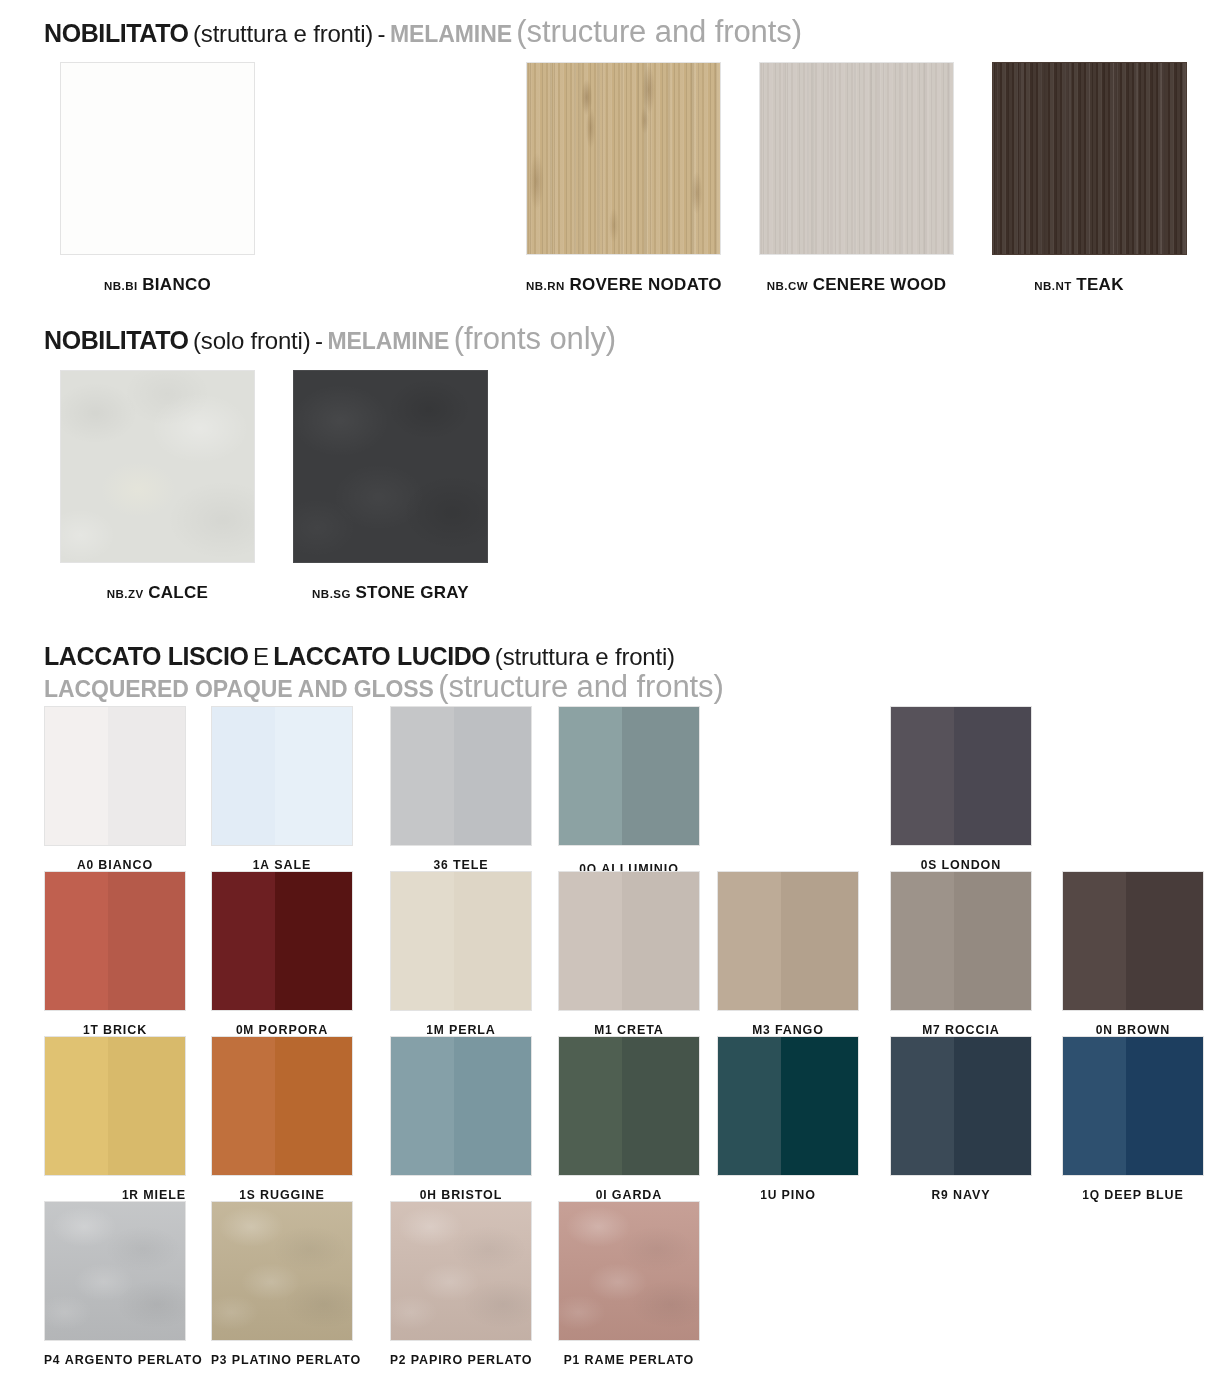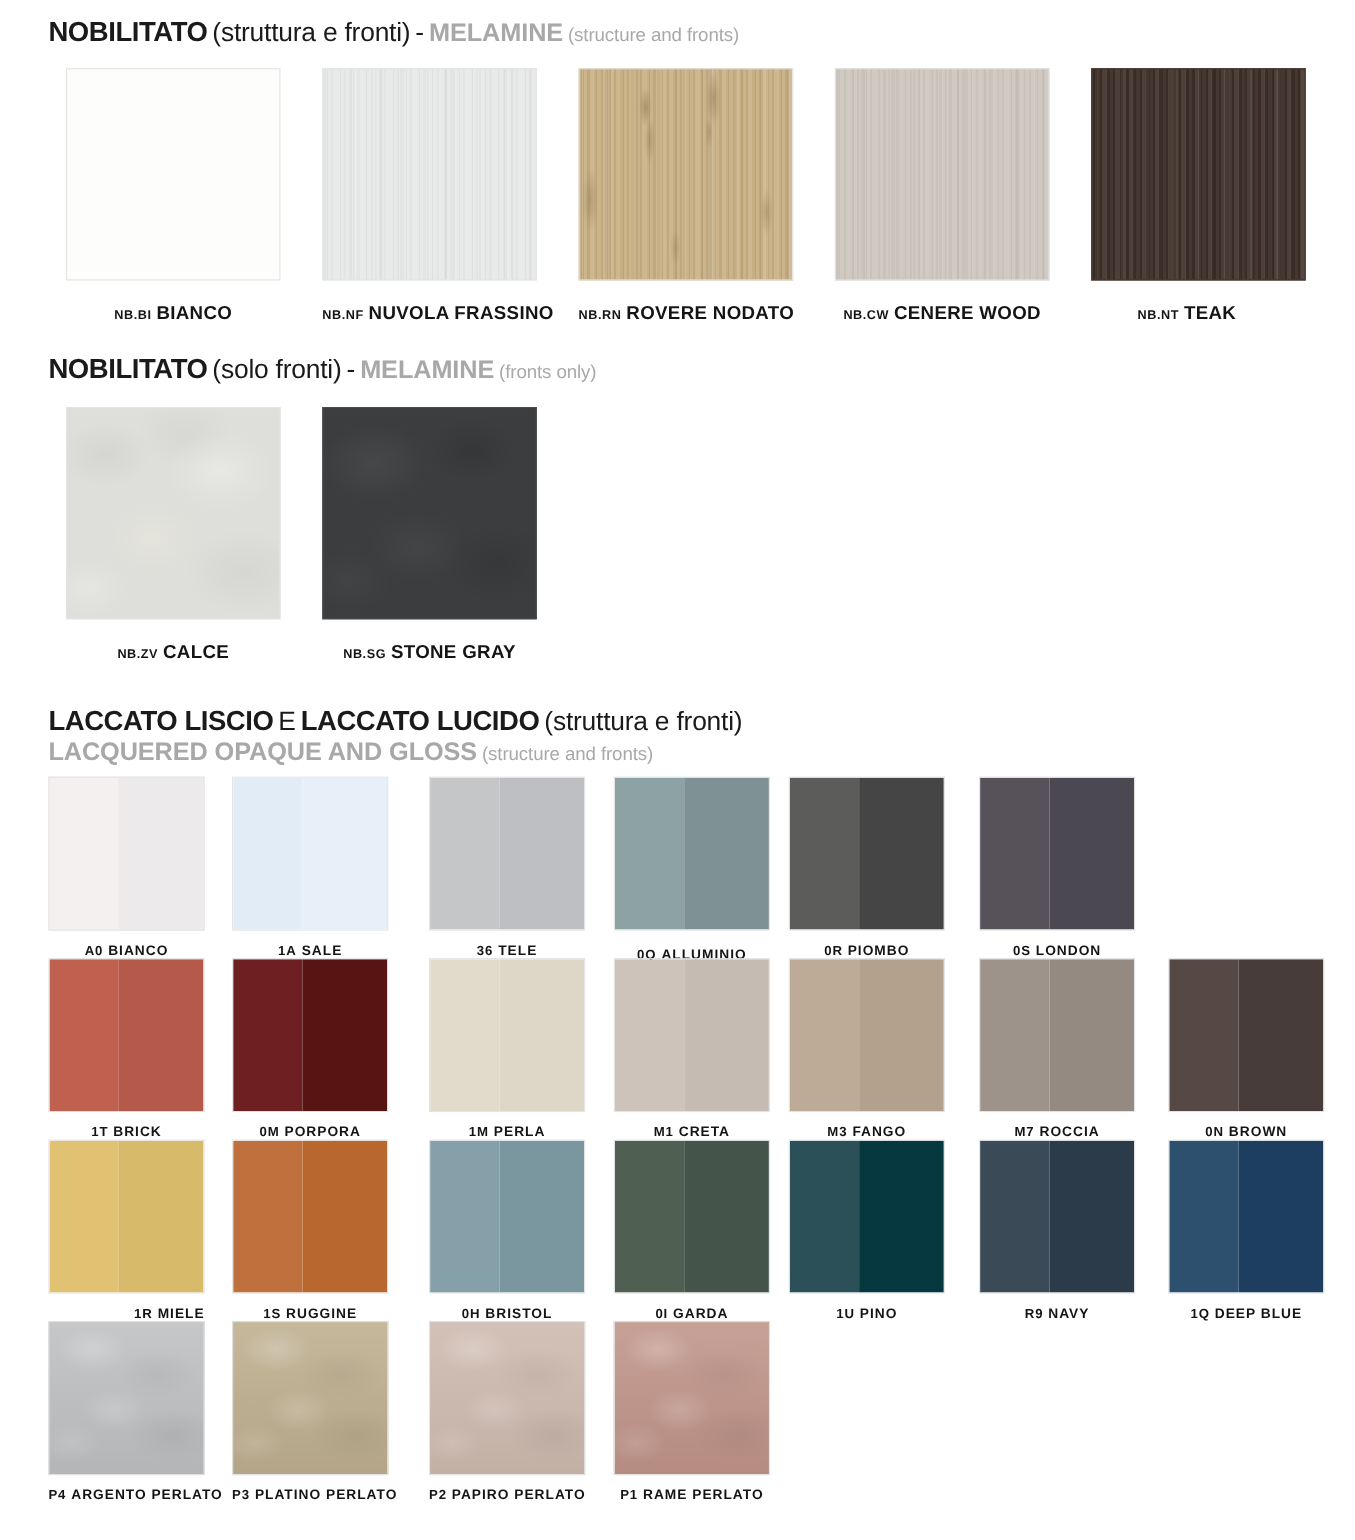--- a/index.html
+++ b/index.html
@@ -29,21 +29,21 @@
     font-stretch: condensed;
   }
   .h-reg {
     font-weight: 400;
     font-size: 24px;
     letter-spacing: -0.2px;
     color: #1a1a1a;
   }
   .h-gray {
     font-weight: 400;
-    font-size: 17px;
+    font-size: 31px;
     letter-spacing: -0.1px;
     color: #a8a8a8;
   }
   .h-gray-b {
     font-weight: 700;
     font-size: 23px;
     letter-spacing: -0.1px;
     color: #a8a8a8;
   }
   .h-sep { color:#1a1a1a; font-size:24px; font-weight:400; }
@@ -180,30 +180,20 @@
 <div class="grid" style="top:62px; height:240px; width:1150px;">
 
   <div class="cell" style="left:16px; top:0; width:195px;">
     <div class="swatch" style="width:195px; height:193px; background:#fdfdfc;"></div>
     <div class="caption mel" style="margin-top:20px;">
       <span class="code">NB.BI</span>
       <span class="cname">BIANCO</span>
     </div>
   </div>
 
-  <div class="cell" style="left:249px; top:0; width:195px;">
-    <div class="swatch" style="width:195px; height:193px; background:#e8e9e9;">
-      <div class="grain" style="opacity:.55;"></div>
-      <div class="plank"></div>
-    </div>
-    <div class="caption mel" style="margin-top:20px;">
-      <span class="code">NB.NF</span>
-      <span class="cname">NUVOLA FRASSINO</span>
-    </div>
-  </div>
 
   <div class="cell" style="left:482px; top:0; width:195px;">
     <div class="swatch" style="width:195px; height:193px; background:#c8af83;">
       <div class="grain"></div>
       <div class="knots"></div>
       <div class="plank"></div>
     </div>
     <div class="caption mel" style="margin-top:20px;">
       <span class="code">NB.RN</span>
       <span class="cname">ROVERE NODATO</span>
@@ -313,30 +303,20 @@
   <div class="cell lac" style="left:514px; top:0; width:142px;">
     <div class="swatch" style="width:142px; height:140px;">
       <div class="half-l" style="width:45%; background:#8ca2a3;"></div>
       <div class="half-r" style="width:55%; background:#7e9193;"></div>
     </div>
     <div class="caption" style="margin-top:13px;">
       <span class="code">0Q</span>
       <span class="cname">ALLUMINIO</span>
     </div>
   </div>
-  <div class="cell lac" style="left:673px; top:0; width:142px;">
-    <div class="swatch" style="width:142px; height:140px;">
-      <div class="half-l" style="width:45%; background:#5c5c5b;"></div>
-      <div class="half-r" style="width:55%; background:#454545;"></div>
-    </div>
-    <div class="caption" style="margin-top:9px;">
-      <span class="code">0R</span>
-      <span class="cname">PIOMBO</span>
-    </div>
-  </div>
   <div class="cell lac" style="left:846px; top:0; width:142px;">
     <div class="swatch" style="width:142px; height:140px;">
       <div class="half-l" style="width:45%; background:#57525a;"></div>
       <div class="half-r" style="width:55%; background:#4b4852;"></div>
     </div>
     <div class="caption" style="margin-top:9px;">
       <span class="code">0S</span>
       <span class="cname">LONDON</span>
     </div>
   </div>

